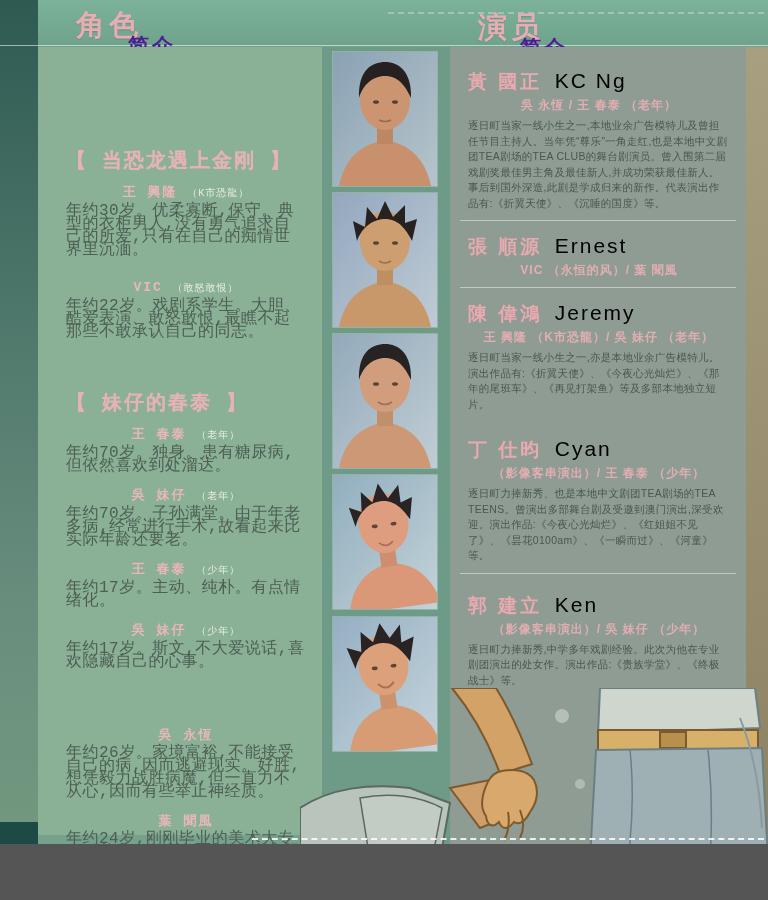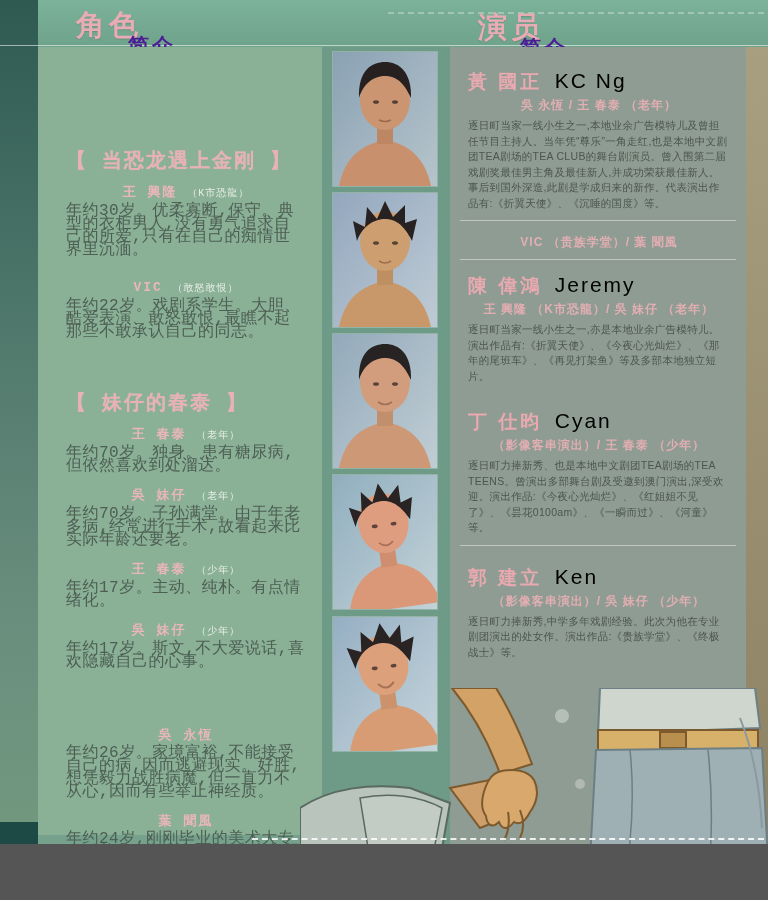--- a/index.html
+++ b/index.html
@@ -224,21 +224,25 @@
       <div class="actor-name-row">
         <span class="actor-name-cn">黃 國正</span>
         <span class="actor-name-en">KC Ng</span>
       </div>
       <div class="actor-credit">吳 永恆 / 王 春泰 （老年）</div>
       <p class="actor-bio">逐日町当家一线小生之一,本地业余广告模特儿及曾担任节目主持人。当年凭“尊乐”一角走红,也是本地中文剧团TEA剧场的TEA CLUB的舞台剧演员。曾入围第二届戏剧奖最佳男主角及最佳新人,并成功荣获最佳新人。事后到国外深造,此剧是学成归来的新作。代表演出作品有:《折翼天使》、《沉睡的国度》等。</p>
       <div class="divider"></div>
     </div>
 
     <div class="b2">
-      <div class="actor-credit">VIC （贵族学堂）/ 葉 聞風</div>
+      <div class="actor-name-row">
+        <span class="actor-name-cn">張 順源</span>
+        <span class="actor-name-en">Ernest</span>
+      </div>
+      <div class="actor-credit">VIC （永恒的风）/ 葉 聞風</div>
       <div class="divider"></div>
     </div>
 
     <div class="b3">
       <div class="actor-name-row">
         <span class="actor-name-cn">陳 偉鴻</span>
         <span class="actor-name-en">Jeremy</span>
       </div>
       <div class="actor-credit">王 興隆 （K市恐龍）/ 吳 妹仔 （老年）</div>
       <p class="actor-bio">逐日町当家一线小生之一,亦是本地业余广告模特儿。演出作品有:《折翼天使》、《今夜心光灿烂》、《那年的尾班车》、《再见打架鱼》等及多部本地独立短片。</p>

